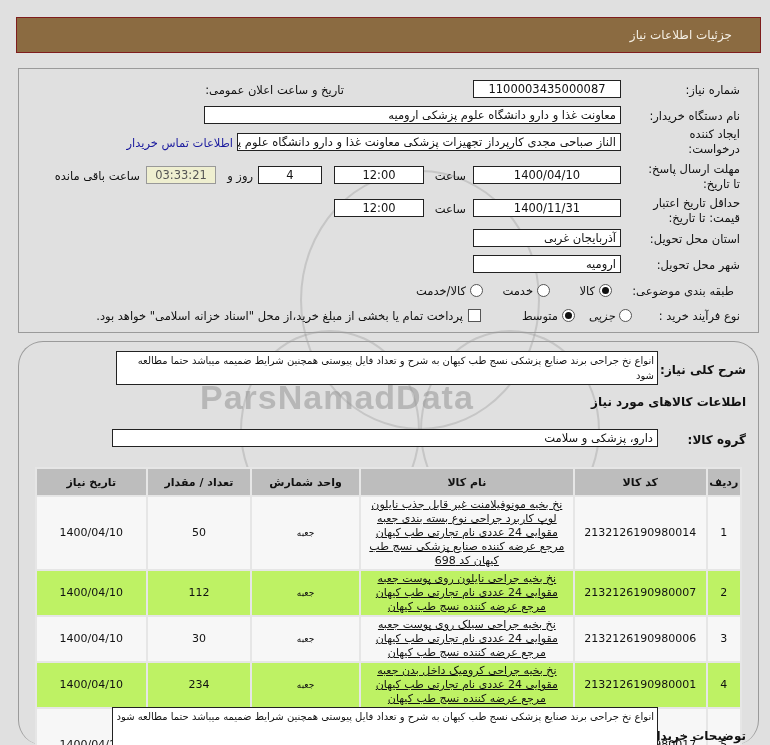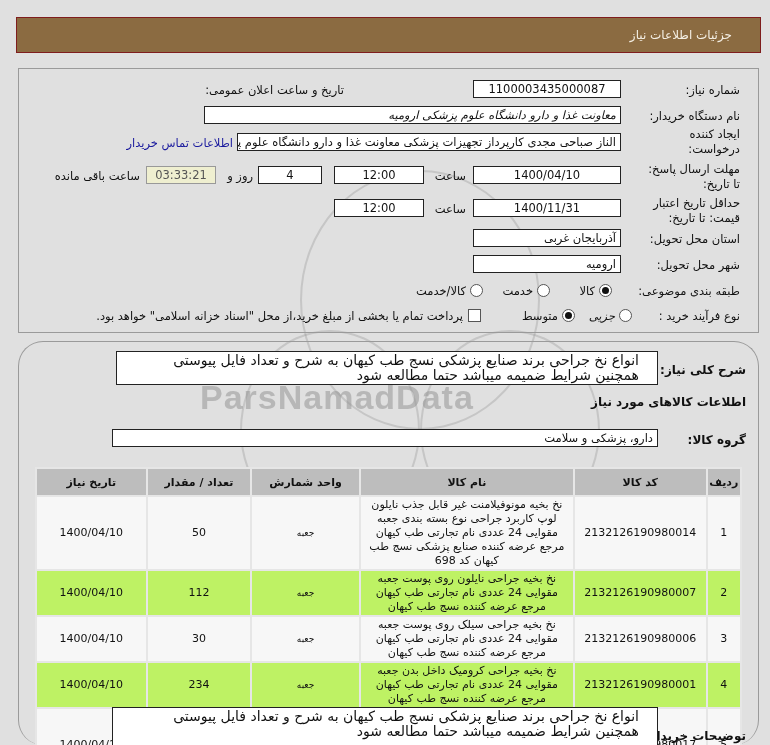--- a/index.html
+++ b/index.html
@@ -57,38 +57,38 @@
       border-radius: 50%; background: #111;
     }
     .checkbox {
       position: absolute; width: 13px; height: 13px; border: 1px solid #555; background: #fff;
     }
 
     .bold { font-weight: bold; }
 
     .desc-box {
       position: absolute; background: #fff; border: 1px solid #222;
-      font-size: 14px; line-height: 15px; padding: 1px 18px; text-align: right;
+      font-size: 10px; line-height: 15px; padding: 1px 3px; text-align: right;
     }
 
     table.items {
       position: absolute; left: 16px; top: 125px; width: 707px;
       border-collapse: collapse; font-size: 11px; background: #f7f7f7;
       border: 1px solid #c8c8c8;
     }
     table.items th {
       background: #bdbdbd; font-weight: bold; height: 28px; border: 2px solid #e6e6e6;
       font-size: 11px;
     }
     table.items td {
       border: 2px solid #e6e6e6; text-align: center; vertical-align: middle;
       padding: 1px 3px; line-height: 14px;
     }
     table.items tr.alt td { background: #bef264; }
-    table.items td.name { text-align: center; }
+    table.items td.name { text-align: center; text-decoration: underline; }
     table.items td.code { direction: ltr; }
   </style>
 </head>
 <body>
 
 <div class="watermark" style="left:0;top:0;width:770px;height:745px;">
   <div class="wm-circle" style="left:300px;top:170px;width:240px;height:260px;"></div>
   <div class="wm-circle" style="left:240px;top:330px;width:180px;height:200px;"></div>
   <div class="wm-circle" style="left:420px;top:330px;width:180px;height:200px;"></div>
   <div class="wm-text">ParsNamadData</div>
@@ -98,21 +98,21 @@
   <span>جزئیات اطلاعات نیاز</span>
 </div>
 
 <div class="panel panel1">
 
   <span class="lbl" style="right:18px;top:14px;">شماره نیاز:</span>
   <div class="field c" style="right:137px;top:11px;width:148px;">1100003435000087</div>
   <span class="lbl" style="right:414px;top:14px;">تاریخ و ساعت اعلان عمومی:</span>
 
   <span class="lbl" style="right:18px;top:40px;">نام دستگاه خریدار:</span>
-  <div class="field r" style="right:137px;top:37px;width:417px;font-style:italic;">معاونت غذا و دارو دانشگاه علوم پزشکی ارومیه</div>
+  <div class="field r" style="right:137px;top:37px;width:417px;">معاونت غذا و دارو دانشگاه علوم پزشکی ارومیه</div>
 
   <span class="lbl2" style="right:18px;top:58px;width:100px;">
     <span>ایجاد کننده</span><br>
     <span>درخواست:</span>
   </span>
   <div class="field r" style="right:137px;top:64px;width:384px;">الناز صباحی مجدی کارپرداز تجهیزات پزشکی معاونت غذا و دارو دانشگاه علوم پزشکی ارومیه</div>
   <span class="lbl link" style="right:525px;top:67px;">اطلاعات تماس خریدار</span>
 
   <span class="lbl2" style="right:18px;top:93px;width:100px;">
     <span>مهلت ارسال پاسخ:</span><br>
@@ -133,21 +133,21 @@
   <div class="field c" style="right:137px;top:130px;width:148px;">1400/11/31</div>
   <span class="lbl" style="right:292px;top:133px;">ساعت</span>
   <div class="field c" style="right:334px;top:130px;width:90px;">12:00</div>
 
   <span class="lbl" style="right:18px;top:163px;">استان محل تحویل:</span>
   <div class="field r" style="right:137px;top:160px;width:148px;">آذربایجان غربی</div>
 
   <span class="lbl" style="right:18px;top:189px;">شهر محل تحویل:</span>
   <div class="field r" style="right:137px;top:186px;width:148px;">ارومیه</div>
 
-  <span class="lbl" style="right:18px;top:215px;">طبقه بندی موضوعی:</span>
+  <span class="lbl" style="right:24px;top:215px;">طبقه بندی موضوعی:</span>
   <span class="radio on" style="right:146px;top:215px;"></span>
   <span class="lbl" style="right:163px;top:215px;">کالا</span>
   <span class="radio" style="right:208px;top:215px;"></span>
   <span class="lbl" style="right:225px;top:215px;">خدمت</span>
   <span class="radio" style="right:275px;top:215px;"></span>
   <span class="lbl" style="right:292px;top:215px;">کالا/خدمت</span>
 
   <span class="lbl" style="right:18px;top:240px;">نوع فرآیند خرید :</span>
   <span class="radio" style="right:126px;top:240px;"></span>
   <span class="lbl" style="right:143px;top:240px;font-style:italic;">جزیی</span>

